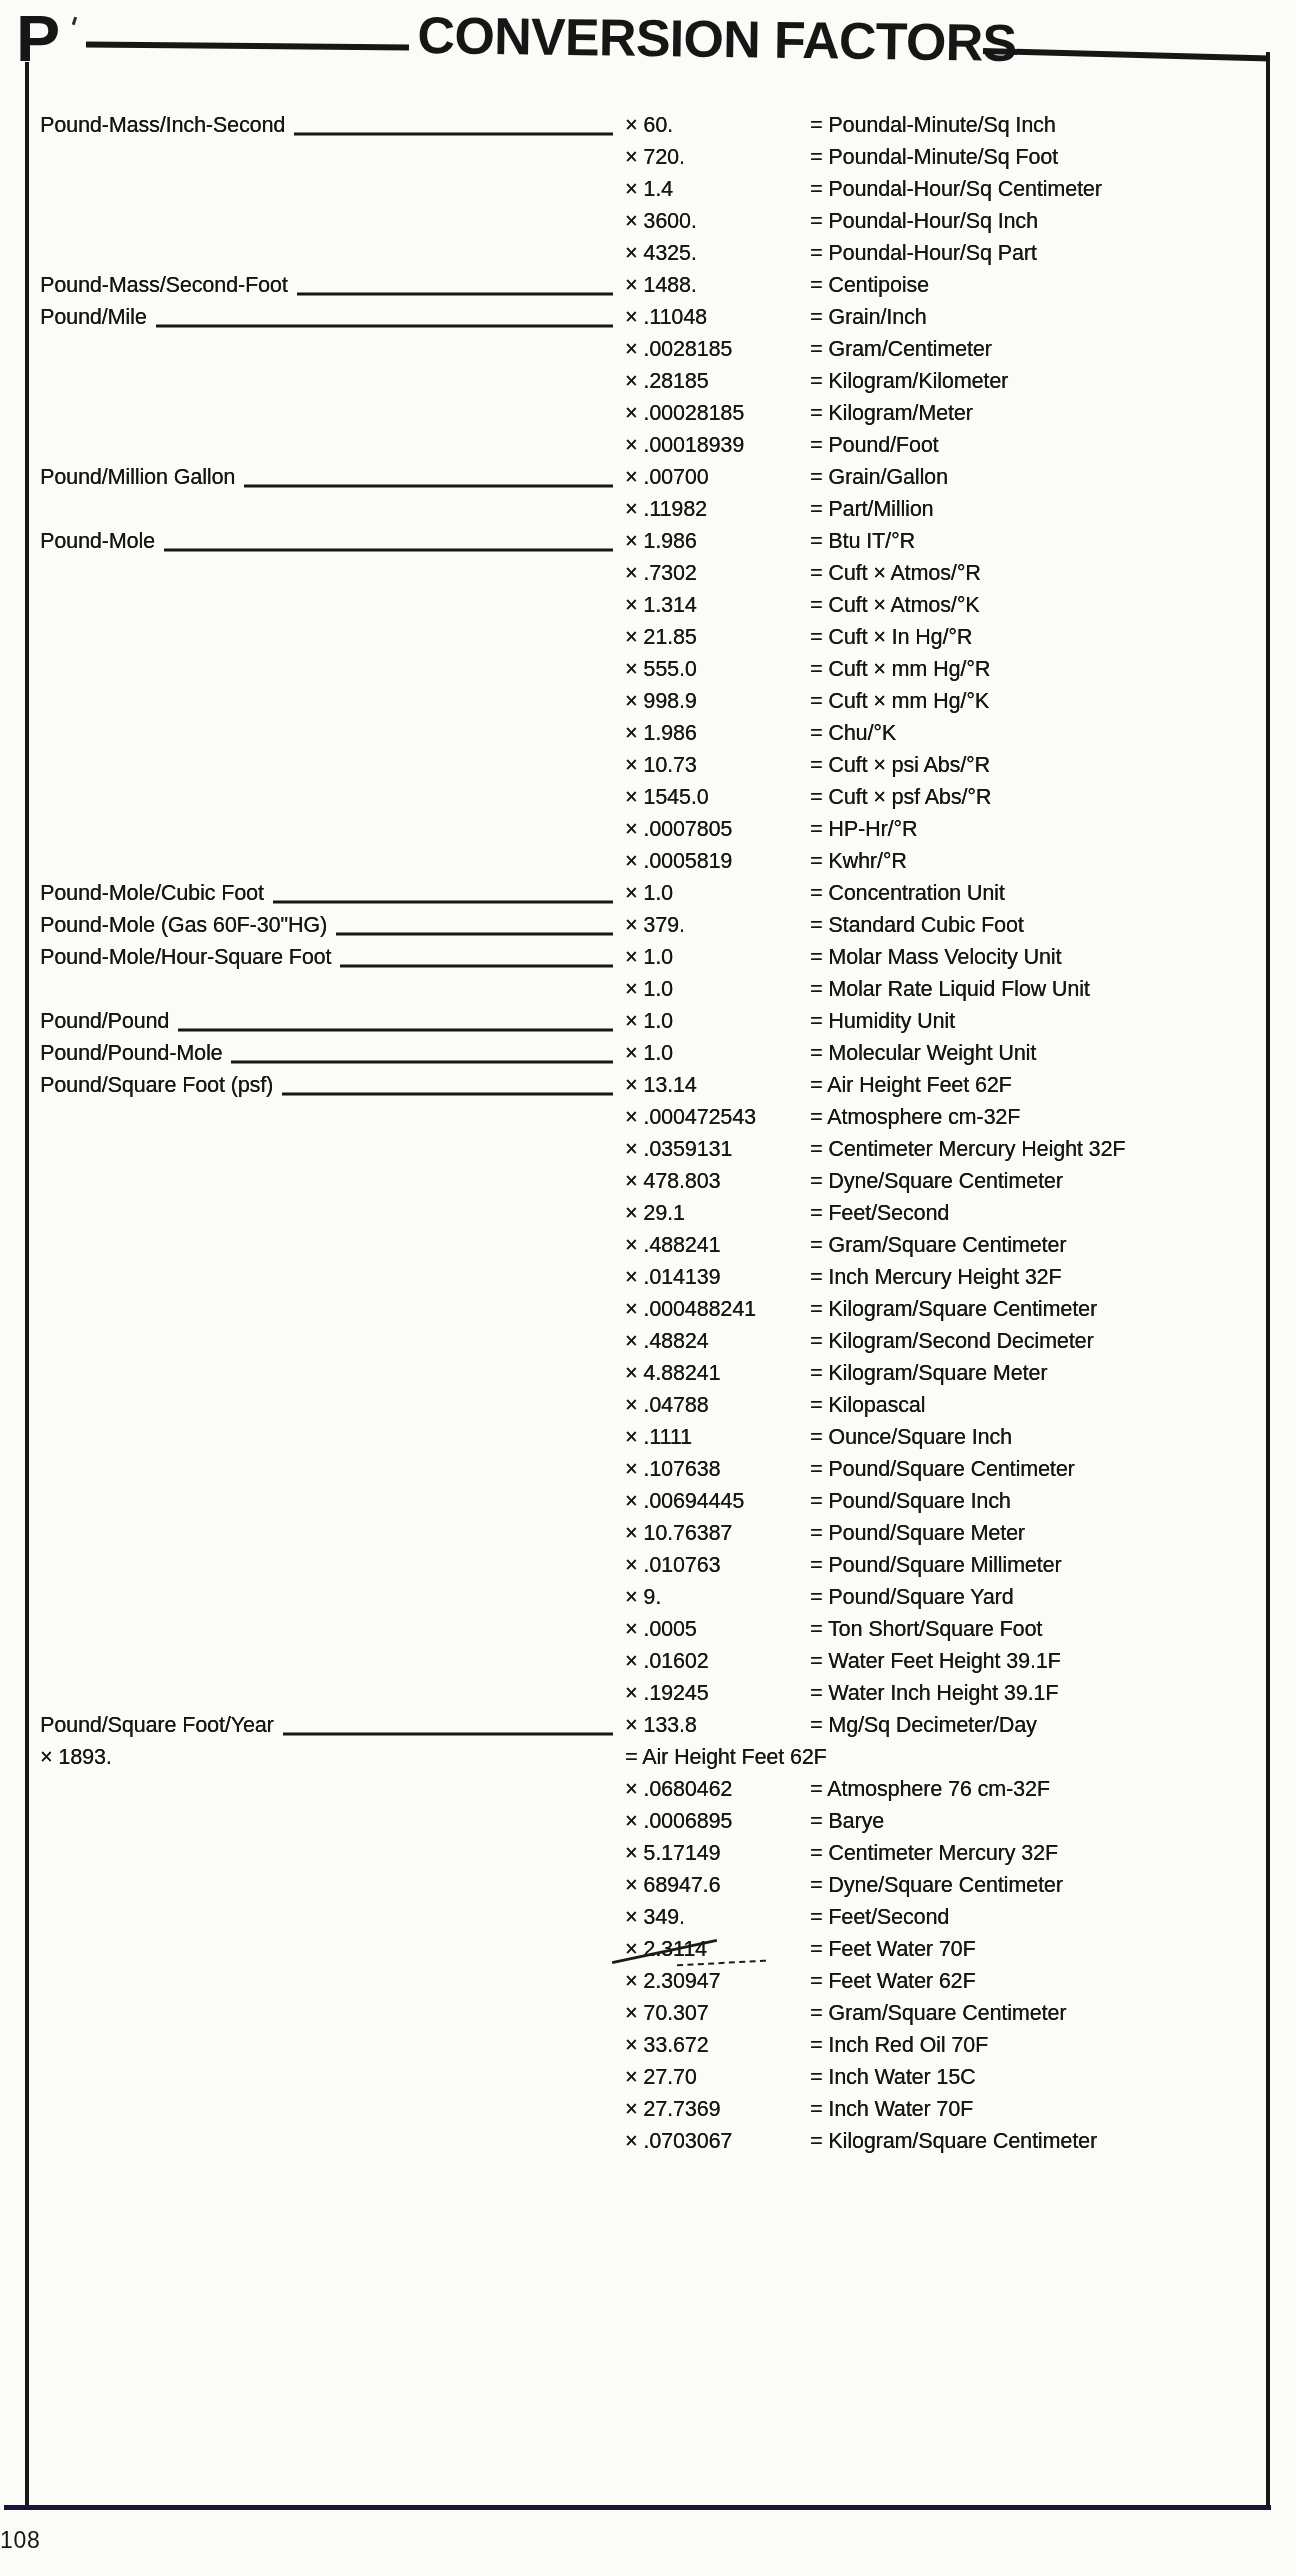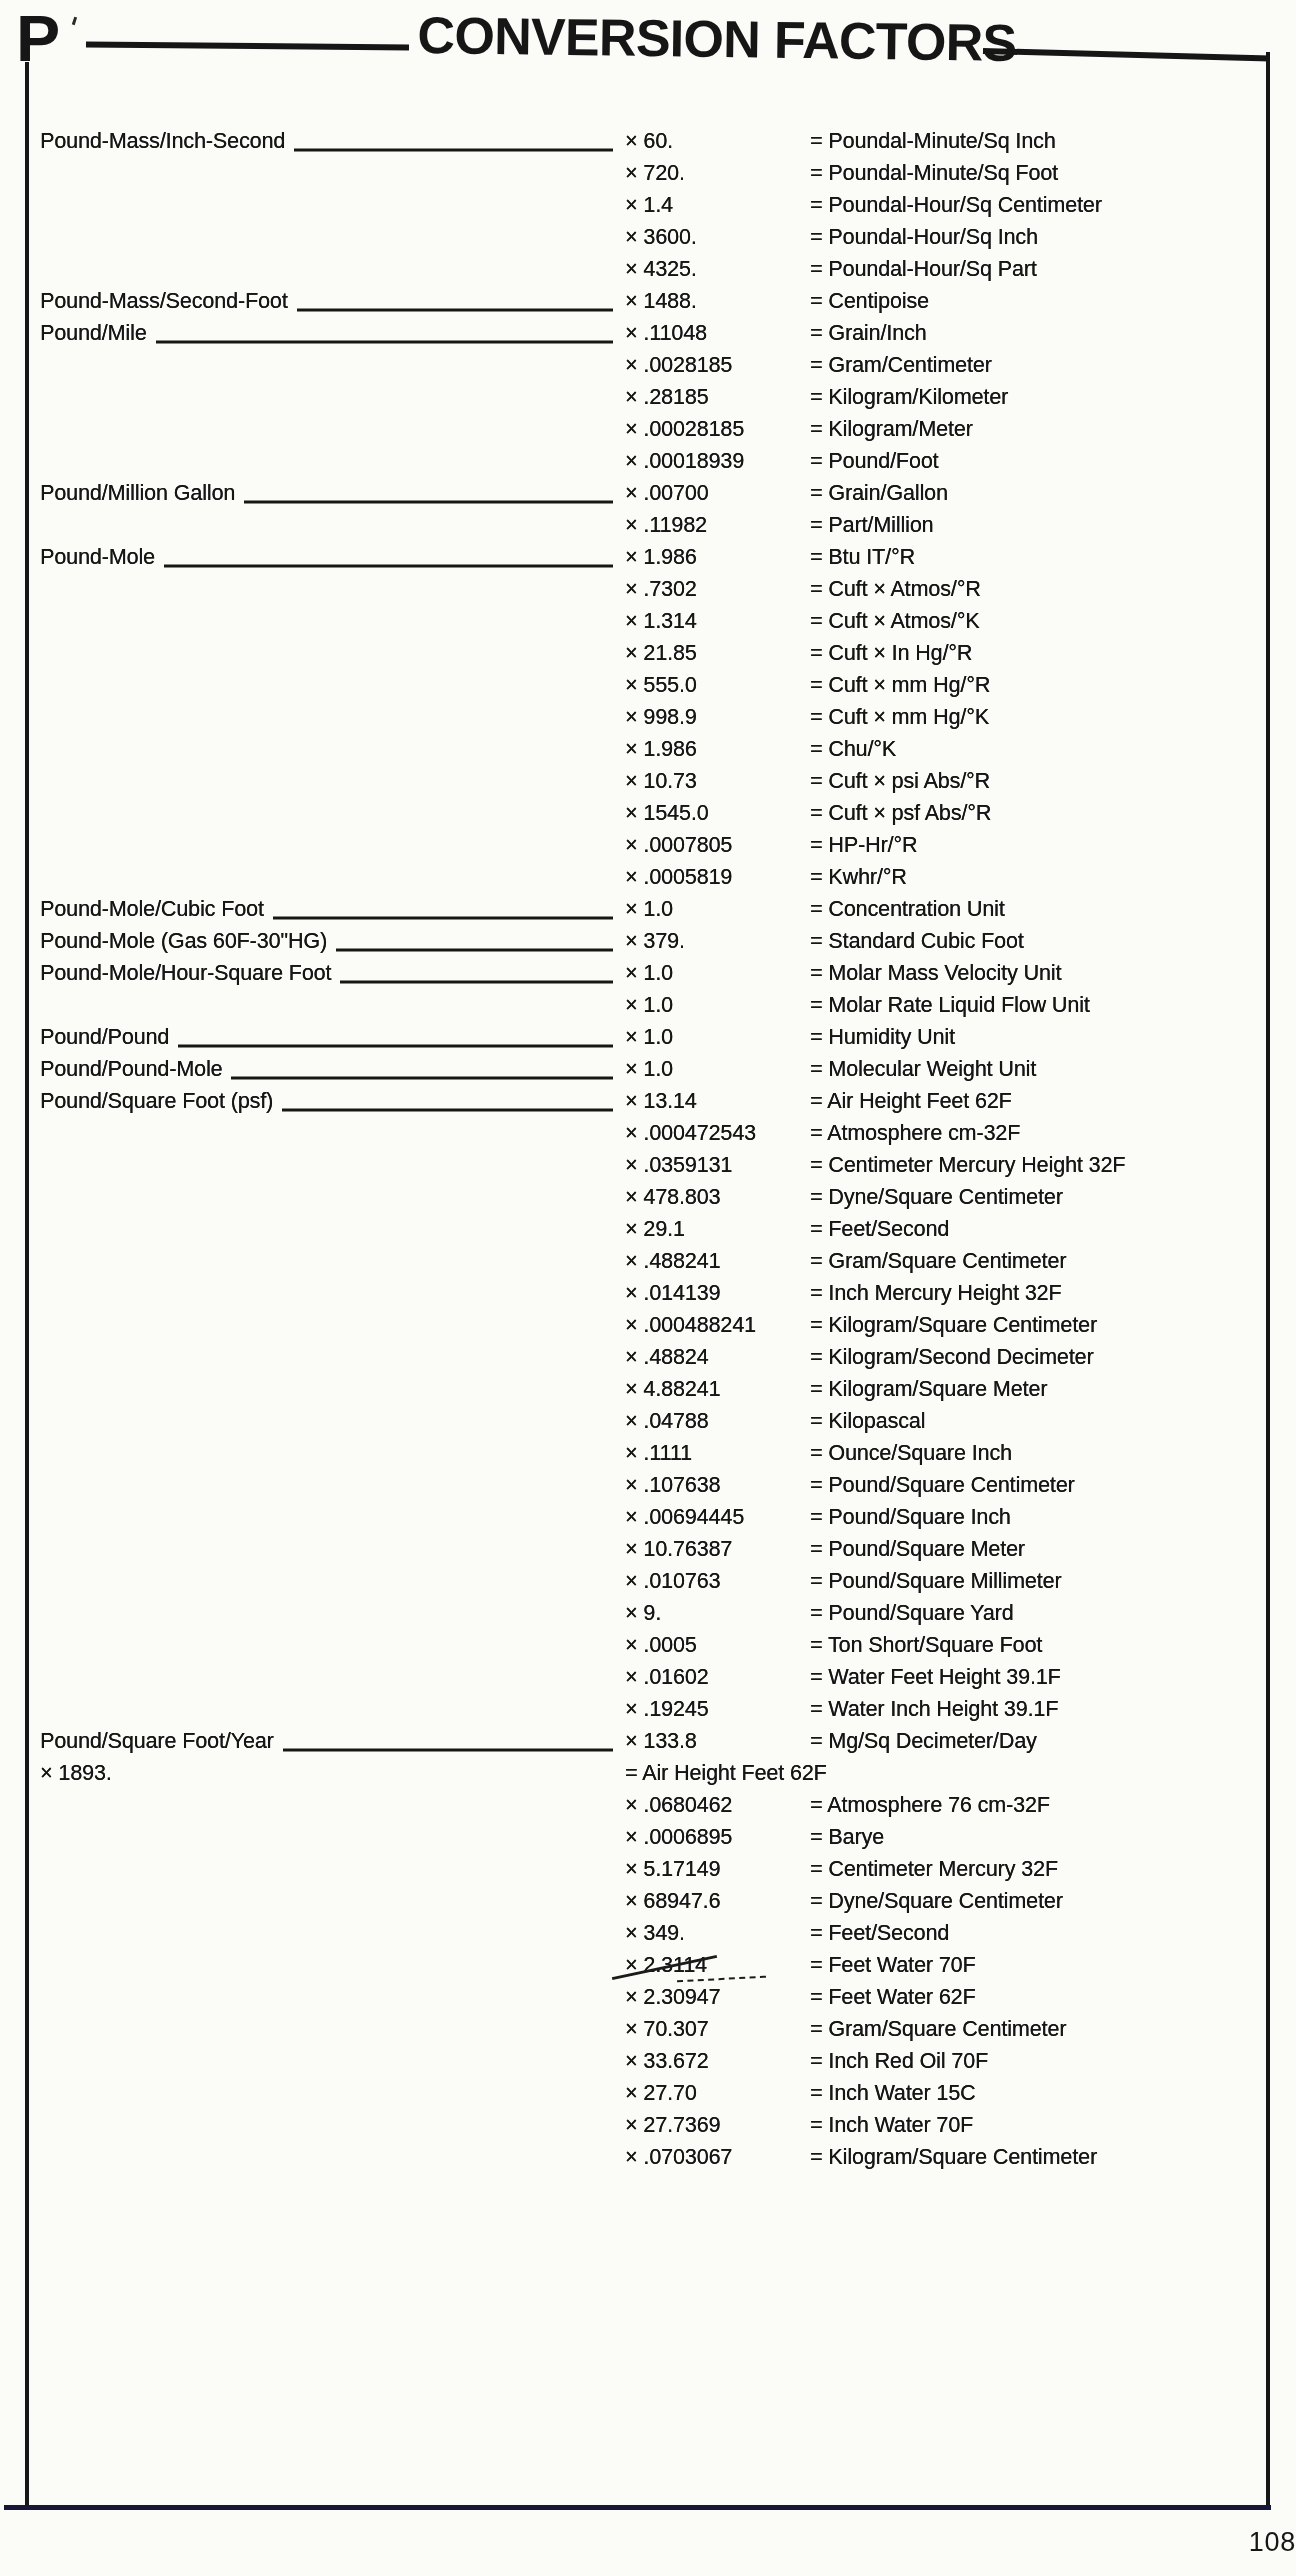--- a/index.html
+++ b/index.html
@@ -20,41 +20,41 @@
   }
   .apostrophe-speck { position:absolute; left:73px; top:17px; width:3.3px; height:7.8px; background:#2a2a2a; transform:rotate(18deg); }
   .rule-left  { position:absolute; left:86px; top:43px; width:323px; height:5.9px; background:#161616; transform:rotate(0.5deg); }
   .title {
     position:absolute; left:418px; top:5.2px; white-space:nowrap;
     font-size:52px; font-weight:700; letter-spacing:-0.7px;
     transform:rotate(0.75deg); transform-origin:left top;
   }
   .rule-right { position:absolute; left:983px; top:48px; width:287px; height:5.9px; background:#161616; transform:rotate(1.5deg); transform-origin:left center; }
   
-  .rows { position:absolute; left:40px; top:109px; width:1223px; text-shadow:0.2px 0 0 currentColor;margin-top:16px; }
+  .rows { position:absolute; left:40px; top:109px; width:1223px; text-shadow:0.2px 0 0 currentColor; }
   .row {
     display:grid; grid-template-columns:585px 185px 1fr;
     height:32px; align-items:center;
     font-size:21.5px; letter-spacing:-0.1px; white-space:nowrap;
   }
   .labelwrap { display:flex; align-items:center; height:100%; min-width:0; }
   .label  { white-space:nowrap; padding-right:9px; }
   .leader { flex:1 1 auto; height:0; border-bottom:3.9px solid #161616; margin-right:11.7px; transform:translateY(8.5px); }
   .factor { position:relative; }
   
   .row.struck .factor::before {
     content:""; position:absolute; left:-14.3px; width:58%; top:52%;
     border-top:3.3px solid #1b1b1b; transform:rotate(-12deg);
   }
   .row.struck .factor::after {
     content:""; position:absolute; left:28%; right:24%; bottom:-2.6px;
     border-top:2.6px dashed #1b1b1b; transform:rotate(-3deg);
   }
   
-  .page-number { position:absolute; left:0; top:2527px; width:100%; text-align:right; font-size:27px; letter-spacing:0.7px; }
+  .page-number { position:absolute; left:0; top:2527px; width:100%; text-align:left; font-size:23px; letter-spacing:0.7px; }
 </style>
 </head>
 <body>
 
 <div class="page">
 
   <div class="section-letter">P</div>
   <div class="apostrophe-speck"></div>
   <div class="rule-left"></div>
   <div class="title">CONVERSION FACTORS</div>

